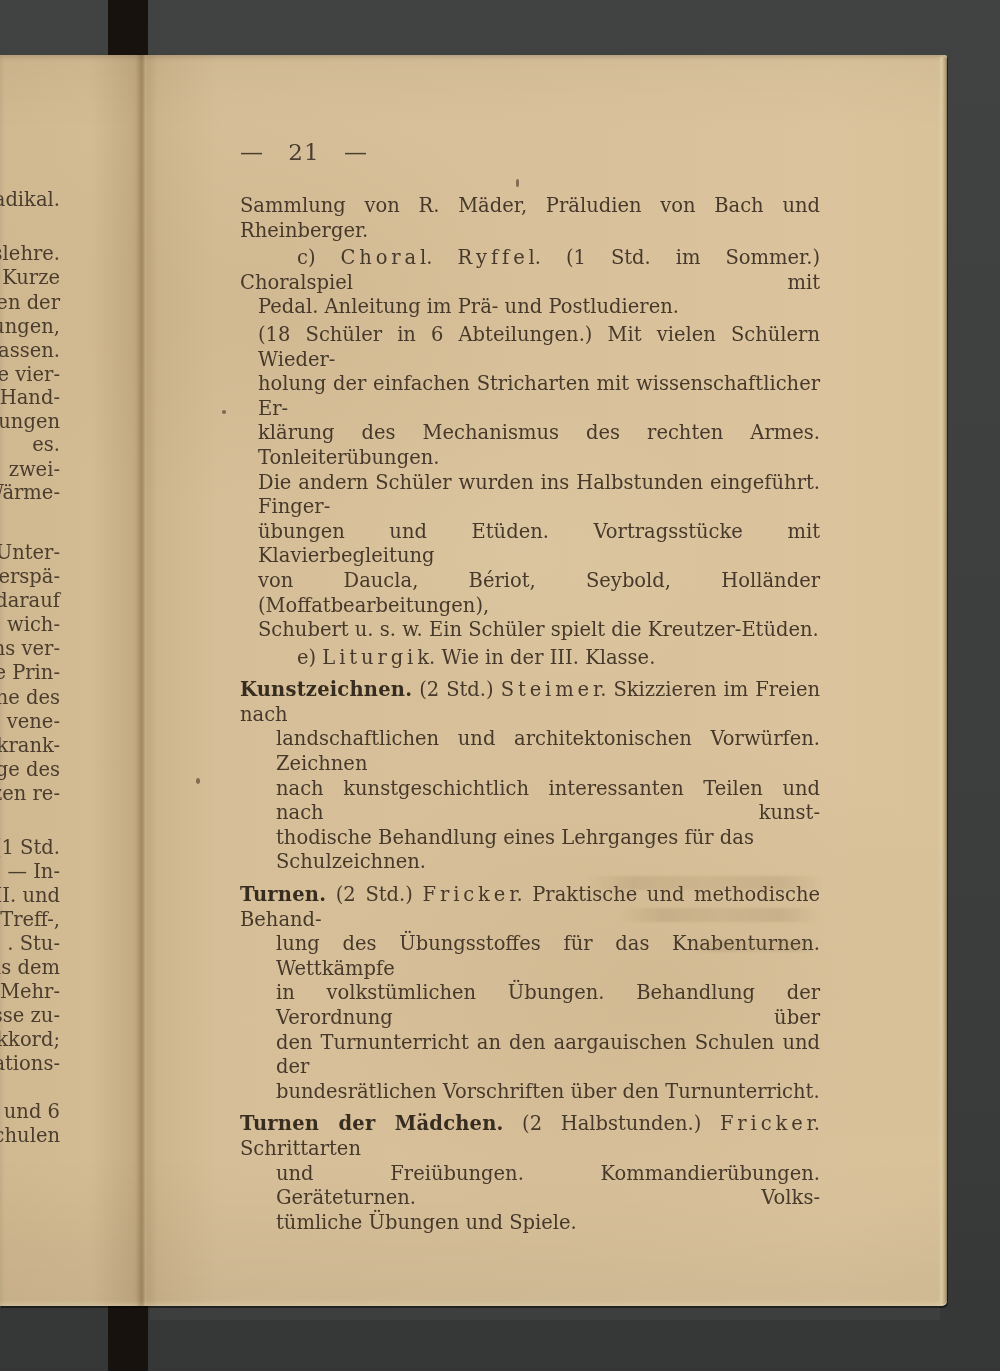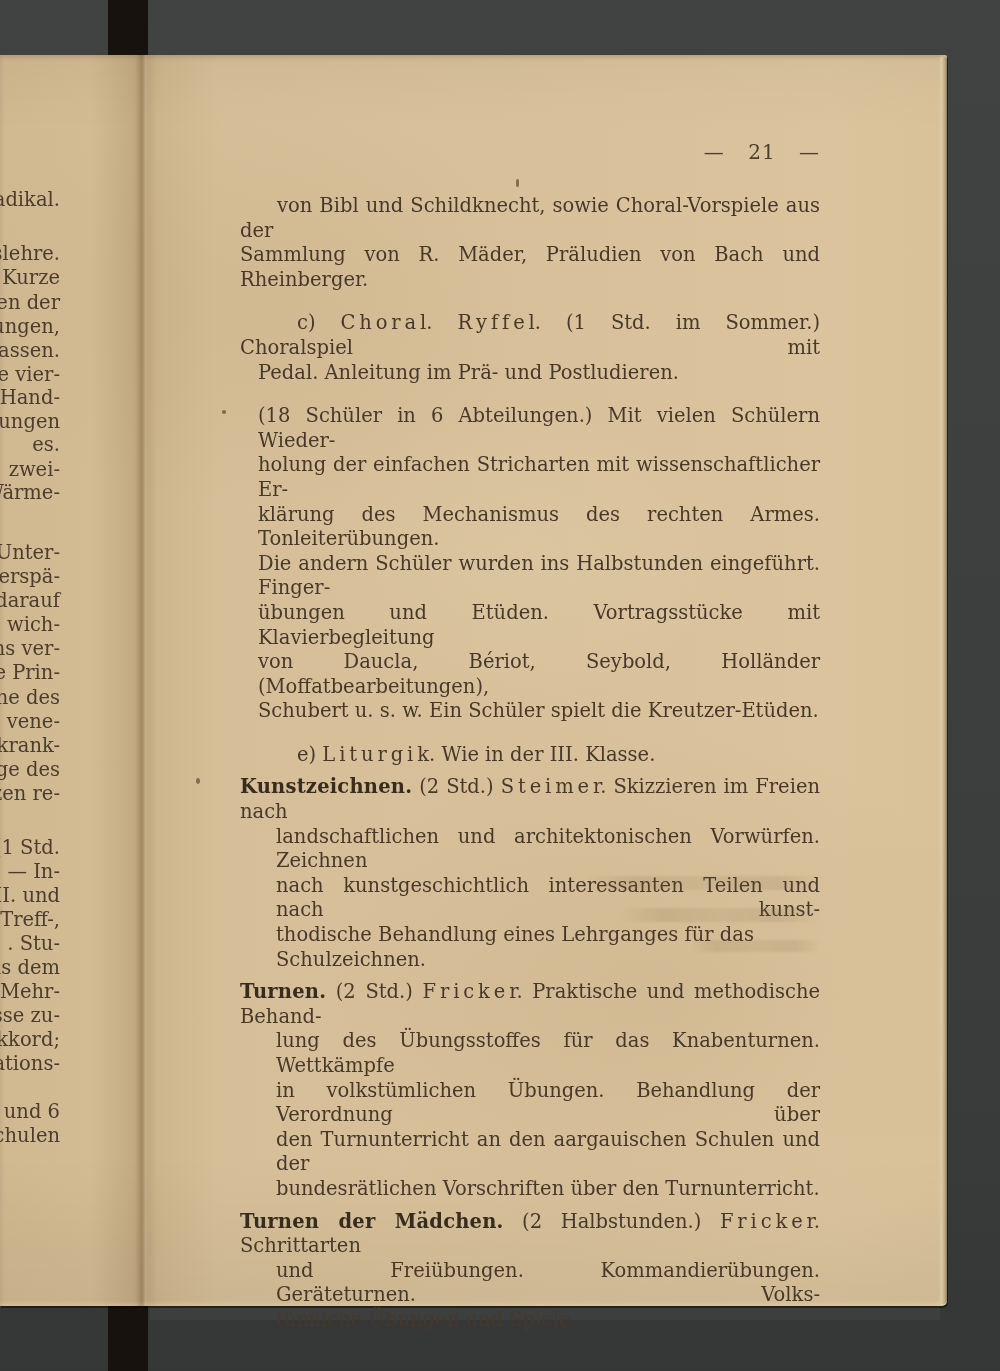--- a/index.html
+++ b/index.html
@@ -29,25 +29,25 @@
   .page-edge{position:absolute;left:939px;top:57px;width:8px;height:1247px;
     background:linear-gradient(90deg,rgba(233,220,187,0) 0%,#d9caa4 35%,#b5a07a 80%,#8d7a5c 100%);
     border-radius:0 2px 4px 0;}
   
   .frags{position:absolute;left:0;top:0;width:62px;height:1371px;color:#4a3d2e;
     font-size:19.5px;line-height:24px;}
   .frag{position:absolute;right:2px;white-space:nowrap;}
   
   .content{position:absolute;left:240px;top:140px;width:580px;color:#46392b;
     font-size:19.5px;line-height:24.6px;}
-  .pagenum{height:26px;font-size:20px;text-align:right;word-spacing:16px;
+  .pagenum{height:26px;font-size:23px;text-align:left;word-spacing:16px;
     letter-spacing:1px;color:#4a3e30;}
   .para{margin:0;}
   .para.cont{margin-top:28px;}
-  .para.lettered{margin-top:19px;}
+  .para.lettered{margin-top:3px;}
   .para.section{margin-top:8px;}
   .line{white-space:normal;}
   .line.j{text-align:justify;text-align-last:justify;}
   .para.cont .line.first{text-indent:37px;}
   .para.lettered .line{margin-left:18px;}
   .para.lettered .line.first{margin-left:0;text-indent:57px;}
   .para.section .line{margin-left:36px;}
   .para.section .line.first{margin-left:0;text-indent:0;}
   .lead{font-weight:bold;color:#372c20;letter-spacing:0.2px;}
   
@@ -101,21 +101,20 @@
       <div class="frag" style="top: 1004px;">sse zu-</div>
       <div class="frag" style="top: 1028px;">akkord;</div>
       <div class="frag" style="top: 1052px;">lations-</div>
       <div class="frag" style="top: 1100px;">] und 6</div>
       <div class="frag" style="top: 1124px;">lschulen</div>
     </div>
 
   <div class="content">
     <div class="pagenum">— 21 —</div>
   <div class="para cont">
-        <div class="line first j">von Bibl und Schildknecht, sowie Choral-Vorspiele aus der</div>
         <div class="line j">Sammlung von R. Mäder, Präludien von Bach und Rheinberger.</div>
       </div>
       <div class="para lettered">
         <div class="line first j">c) C h o r a l. R y f f e l. (1 Std. im Sommer.) Choralspiel mit</div>
         <div class="line">Pedal. Anleitung im Prä- und Postludieren.</div>
       </div>
       <div class="para lettered">
         <div class="line j">(18 Schüler in 6 Abteilungen.) Mit vielen Schülern Wieder-</div>
         <div class="line j">holung der einfachen Stricharten mit wissenschaftlicher Er-</div>
         <div class="line j">klärung des Mechanismus des rechten Armes. Tonleiterübungen.</div>

